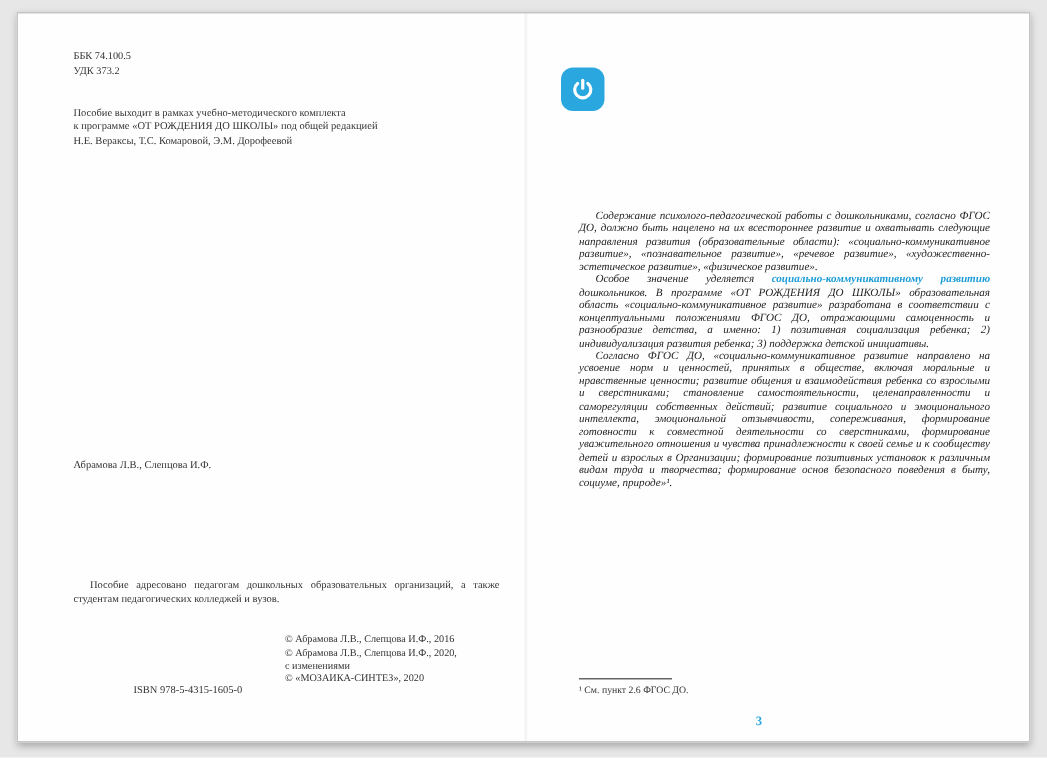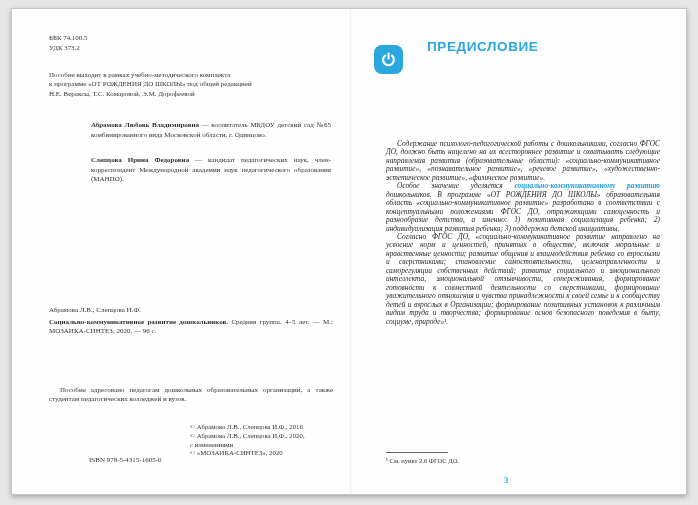--- a/index.html
+++ b/index.html
@@ -121,27 +121,24 @@
 
     <div class="codes">
       <div>ББК 74.100.5</div>
       <div>УДК 373.2</div>
     </div>
 
     <p class="edition">Пособие выходит в рамках учебно-методического комплекта
 к программе «ОТ РОЖДЕНИЯ ДО ШКОЛЫ» под общей редакцией
 Н.Е. Вераксы, Т.С. Комаровой, Э.М. Дорофеевой</p>
 
-    <p class="bio bio-1"><b>Абрамова Любовь Владимировна</b><span> — воспитатель МБДОУ детский сад №65 комбинированного вида Московской области, г. Одинцово.</span></p>
 
-    <p class="bio bio-2"><b>Слепцова Ирина Федоровна</b><span> — кандидат педагогических наук, член-корреспондент Международной академии наук педагогического образования (МАНПО).</span></p>
 
     <p class="catalog-authors">Абрамова Л.В., Слепцова И.Ф.</p>
 
-    <p class="catalog-title"><b>Социально-коммуникативное развитие дошкольников.</b><span> Средняя группа. 4–5 лет. — М.: МОЗАИКА-СИНТЕЗ, 2020. — 96 с.</span></p>
 
 
     <p class="annotation annotation-2">Пособие адресовано педагогам дошкольных образовательных организаций, а также студентам педагогических колледжей и вузов.</p>
 
     <div class="copyright">
       <div>© Абрамова Л.В., Слепцова И.Ф., 2016</div>
       <div>© Абрамова Л.В., Слепцова И.Ф., 2020,</div>
       <div>с изменениями</div>
       <div>© «МОЗАИКА-СИНТЕЗ», 2020</div>
     </div>
@@ -151,21 +148,20 @@
 
   <div class="page page-right">
 
     <div class="icon-box">
       <svg width="17" height="17" viewBox="0 0 24 24" fill="none" xmlns="http://www.w3.org/2000/svg">
         <path d="M12 3.5v7.5" stroke="#ffffff" stroke-width="3" stroke-linecap="round"></path>
         <path d="M7.2 6.6a7.6 7.6 0 1 0 9.6 0" stroke="#ffffff" stroke-width="3" fill="none" stroke-linecap="round"></path>
       </svg>
     </div>
 
-    <div class="heading">ПРЕДИСЛОВИЕ</div>
 
     <div class="body-col">
       <p>Содержание психолого-педагогической работы с дошкольниками, согласно ФГОС ДО, должно быть нацелено на их всестороннее развитие и охватывать следующие направления развития (образовательные области): «социально-коммуникативное развитие», «познавательное развитие», «речевое развитие», «художественно-эстетическое развитие», «физическое развитие».</p>
       <p><span>Особое значение уделяется </span><span class="accent-phrase">социально-коммуникативному развитию</span><span> дошкольников. В программе «ОТ РОЖДЕНИЯ ДО ШКОЛЫ» образовательная область «социально-коммуникативное развитие» разработана в соответствии с концептуальными положениями ФГОС ДО, отражающими самоценность и разнообразие детства, а именно: 1) позитивная социализация ребенка; 2) индивидуализация развития ребенка; 3) поддержка детской инициативы.</span></p>
       <p>Согласно ФГОС ДО, «социально-коммуникативное развитие направлено на усвоение норм и ценностей, принятых в обществе, включая моральные и нравственные ценности; развитие общения и взаимодействия ребенка со взрослыми и сверстниками; становление самостоятельности, целенаправленности и саморегуляции собственных действий; развитие социального и эмоционального интеллекта, эмоциональной отзывчивости, сопереживания, формирование готовности к совместной деятельности со сверстниками, формирование уважительного отношения и чувства принадлежности к своей семье и к сообществу детей и взрослых в Организации; формирование позитивных установок к различным видам труда и творчества; формирование основ безопасного поведения в быту, социуме, природе»¹.</p>
     </div>
 
     <div class="footnote-rule"></div>
     <p class="footnote">¹ См. пункт 2.6 ФГОС ДО.</p>
 

